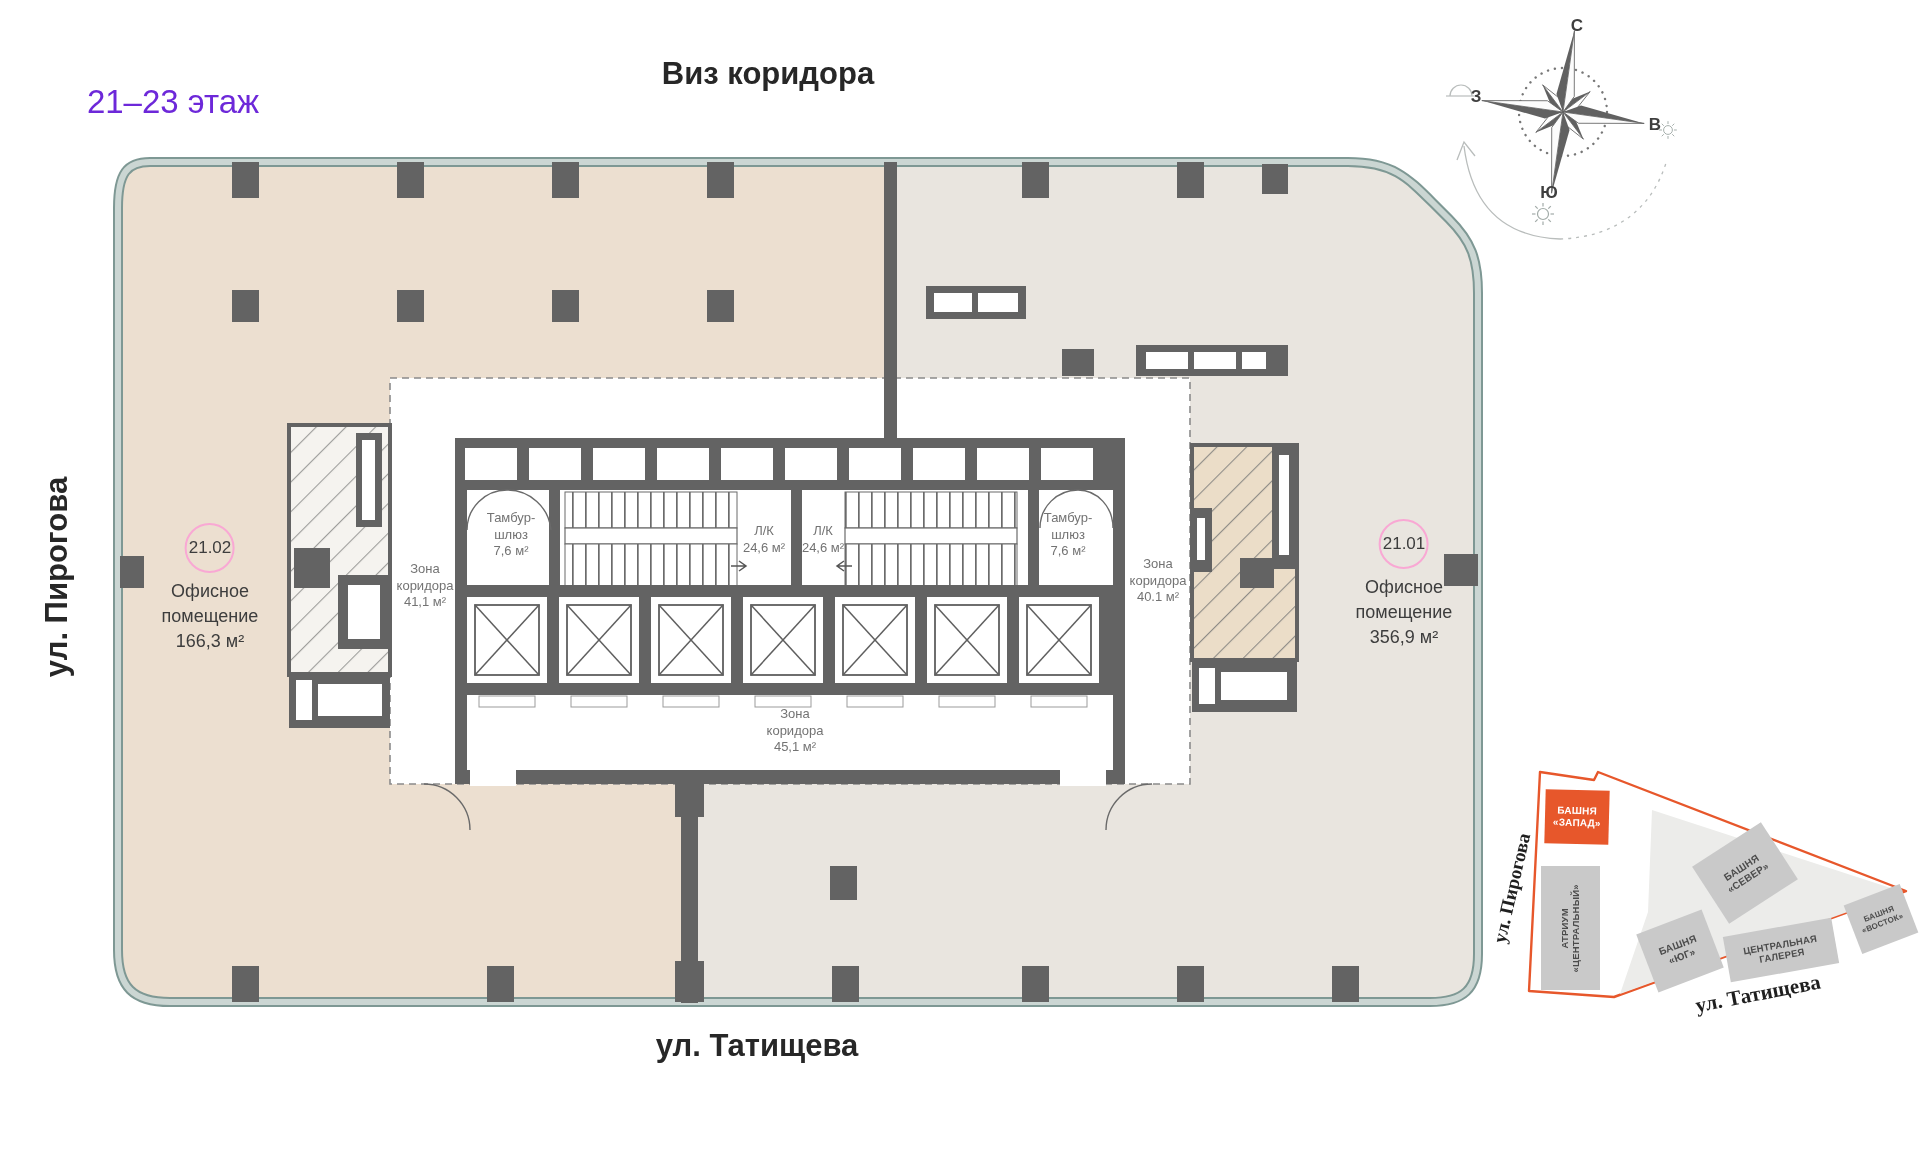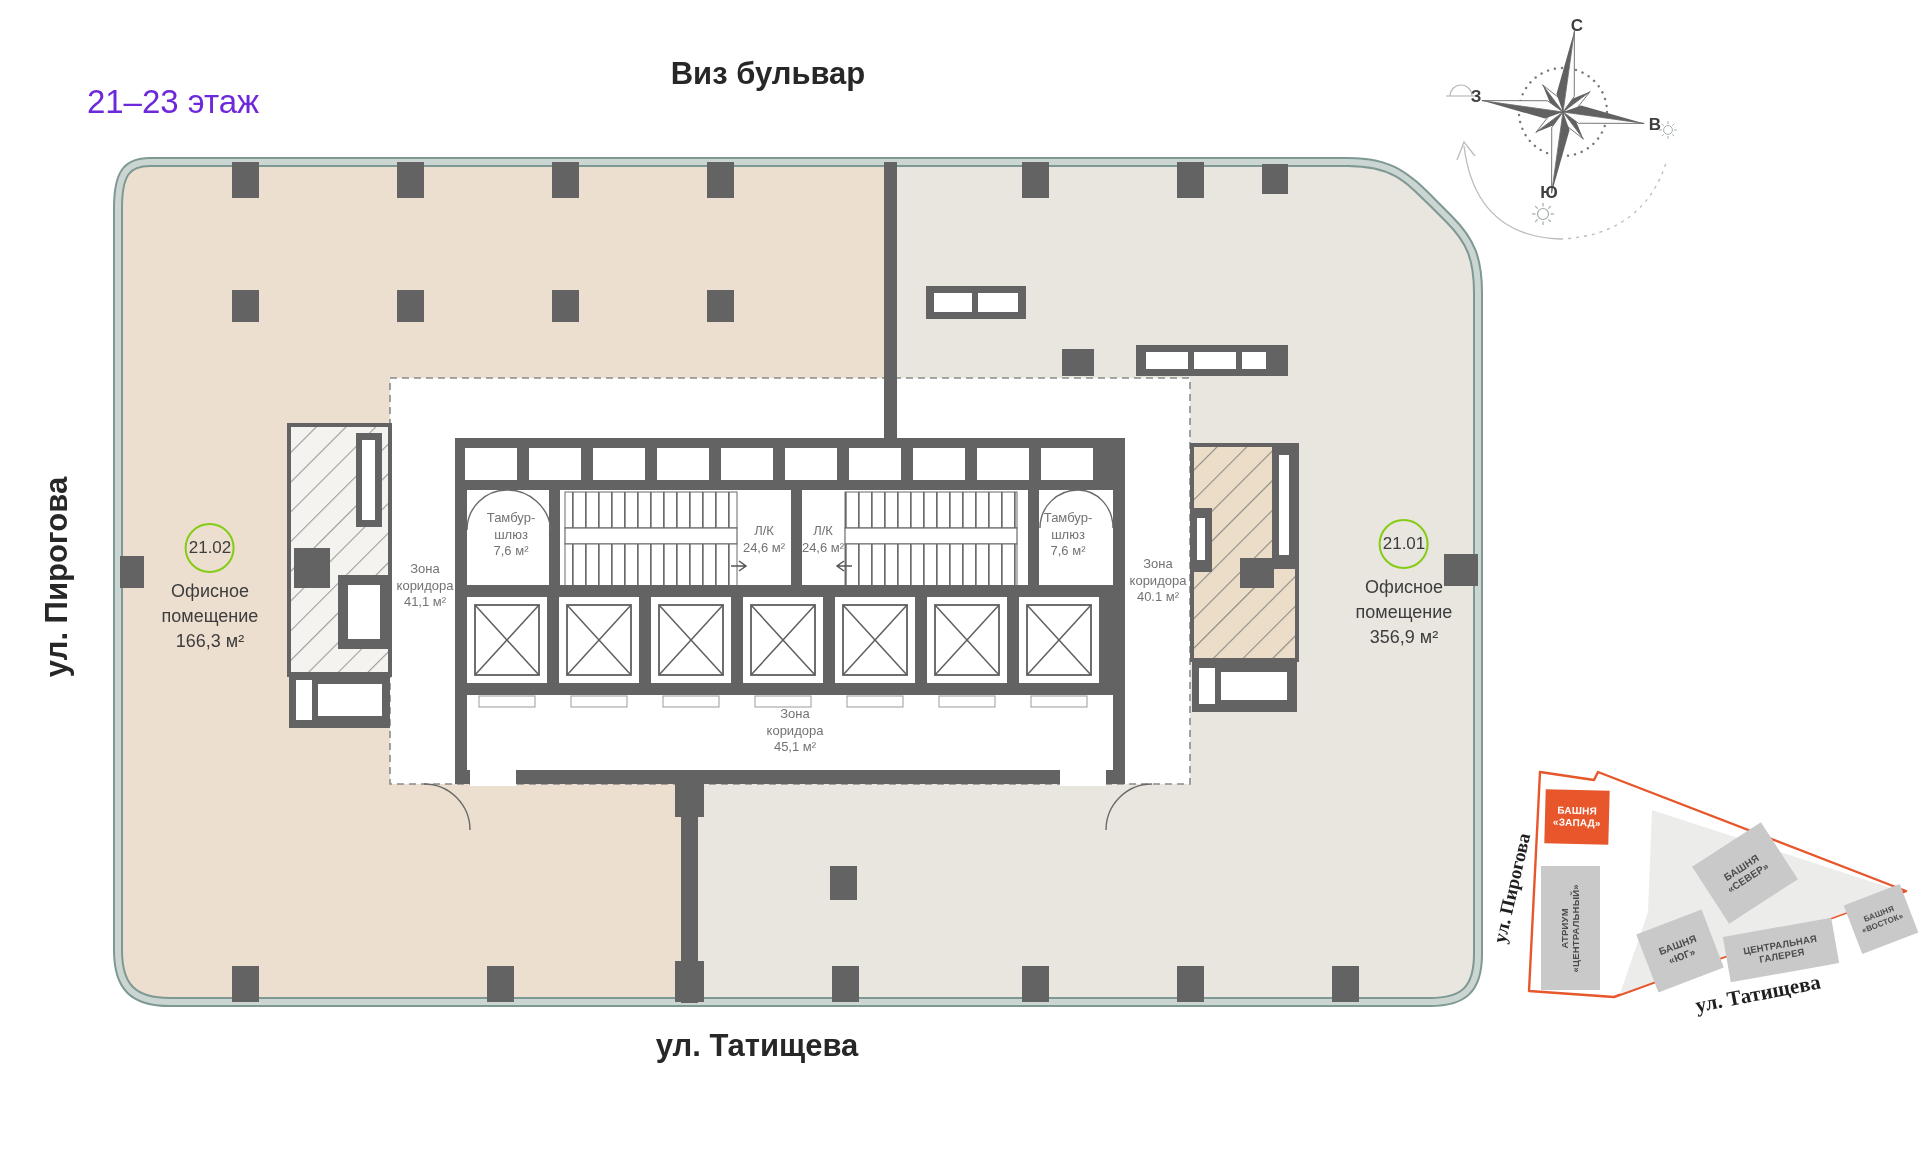--- a/index.html
+++ b/index.html
@@ -10,21 +10,21 @@
        font-size:13px;line-height:1.28;white-space:nowrap}
   .lbl span{display:block}
   .street{position:absolute;transform:translate(-50%,-50%);font-weight:700;color:#272727;
           font-size:31px;white-space:nowrap}
   .vert{transform:translate(-50%,-50%) rotate(-90deg)}
   .title{position:absolute;transform:translate(-50%,-50%);font-size:33px;color:#6d28d9;
          font-weight:500;white-space:nowrap}
   .office{position:absolute;transform:translate(-50%,0);text-align:center;color:#3d3d3d;
           font-size:18px;line-height:1.4}
   .office .num{display:inline-flex;align-items:center;justify-content:center;width:46px;height:46px;
-          border:2px solid #84cc16;border-radius:50%;font-size:17px;margin-bottom:6px}
+          border:2px solid #f9a8d4;border-radius:50%;font-size:17px;margin-bottom:6px}
   .office span{display:block}
   .cl{position:absolute;transform:translate(-50%,-50%);font-weight:700;font-size:17px;color:#3f3f3f}
   .mm-block{position:absolute;background:#c9c9c9;color:#4b4b4b;font-weight:700;font-size:10px;
           line-height:1.2;display:flex;align-items:center;justify-content:center;text-align:center;
           letter-spacing:.2px}
   .mm-block span{display:block}
   .mm-street{position:absolute;font-family:"Liberation Serif",serif;color:#1f1f1f;white-space:nowrap;
           font-weight:600}
 </style>
 </head>
@@ -259,21 +259,21 @@
   </g>
 
   <g>
     <path d="M1540,772 L1594,780 L1598,772 L1906,891 L1614,997 L1529,991 Z" fill="#fff" stroke="#e7572b" stroke-width="2.4" stroke-linejoin="round"></path>
     <path d="M1652,810 L1903,892 L1620,994 L1648,912 Z" fill="#ececea"></path>
   </g>
 </svg>
 
 <div class="title" style="left:173px;top:102px">21–23 этаж</div>
 
-<div class="street" style="left:768px;top:74px">Виз бульвар</div>
+<div class="street" style="left:768px;top:74px">Виз коридора</div>
 <div class="street vert" style="left:57px;top:577px">ул. Пирогова</div>
 <div class="street" style="left:757px;top:1046px">ул. Татищева</div>
 
 <div class="cl" style="left:1577px;top:26px">С</div>
 <div class="cl" style="left:1655px;top:125px">В</div>
 <div class="cl" style="left:1549px;top:193px">Ю</div>
 <div class="cl" style="left:1476px;top:97px">З</div>
 
 <div class="office" style="left:210px;top:523px">
   <div class="num">21.02</div>

